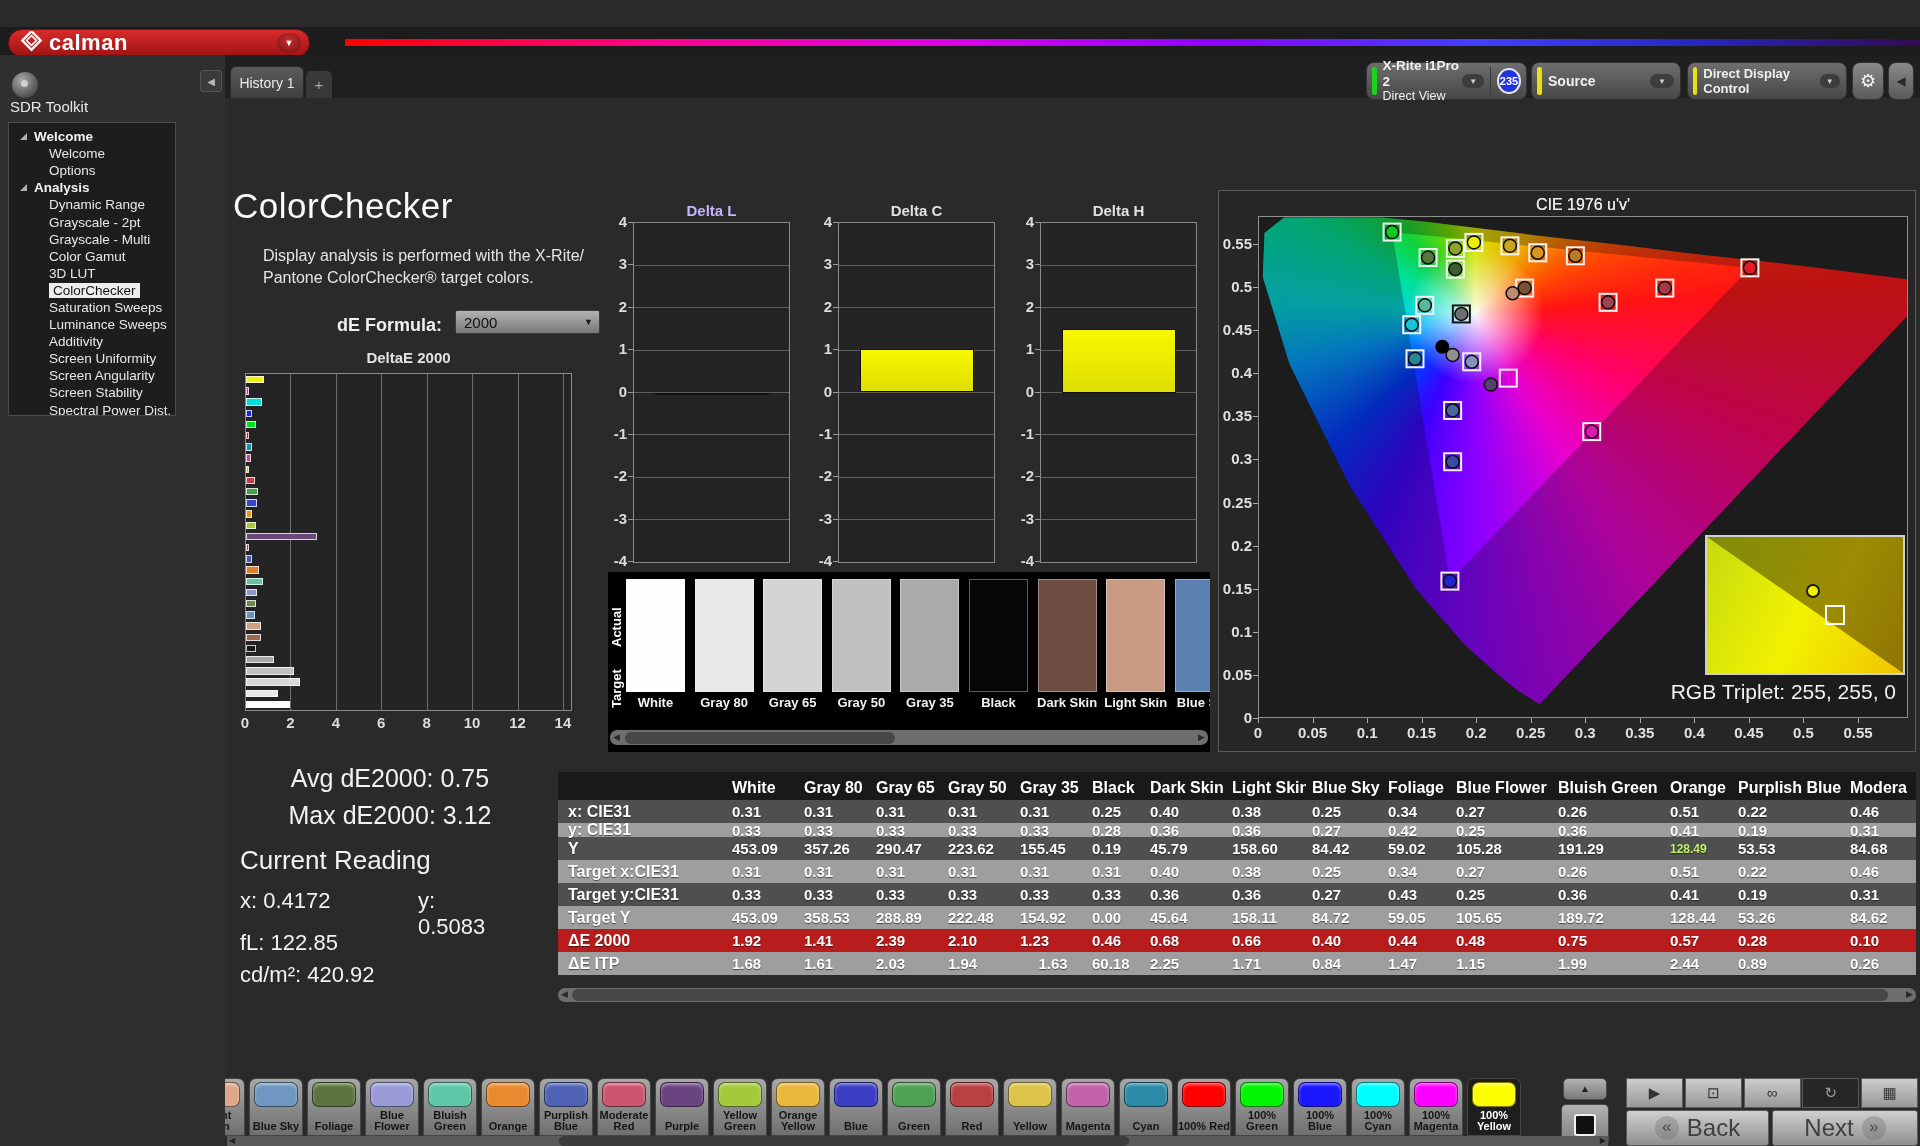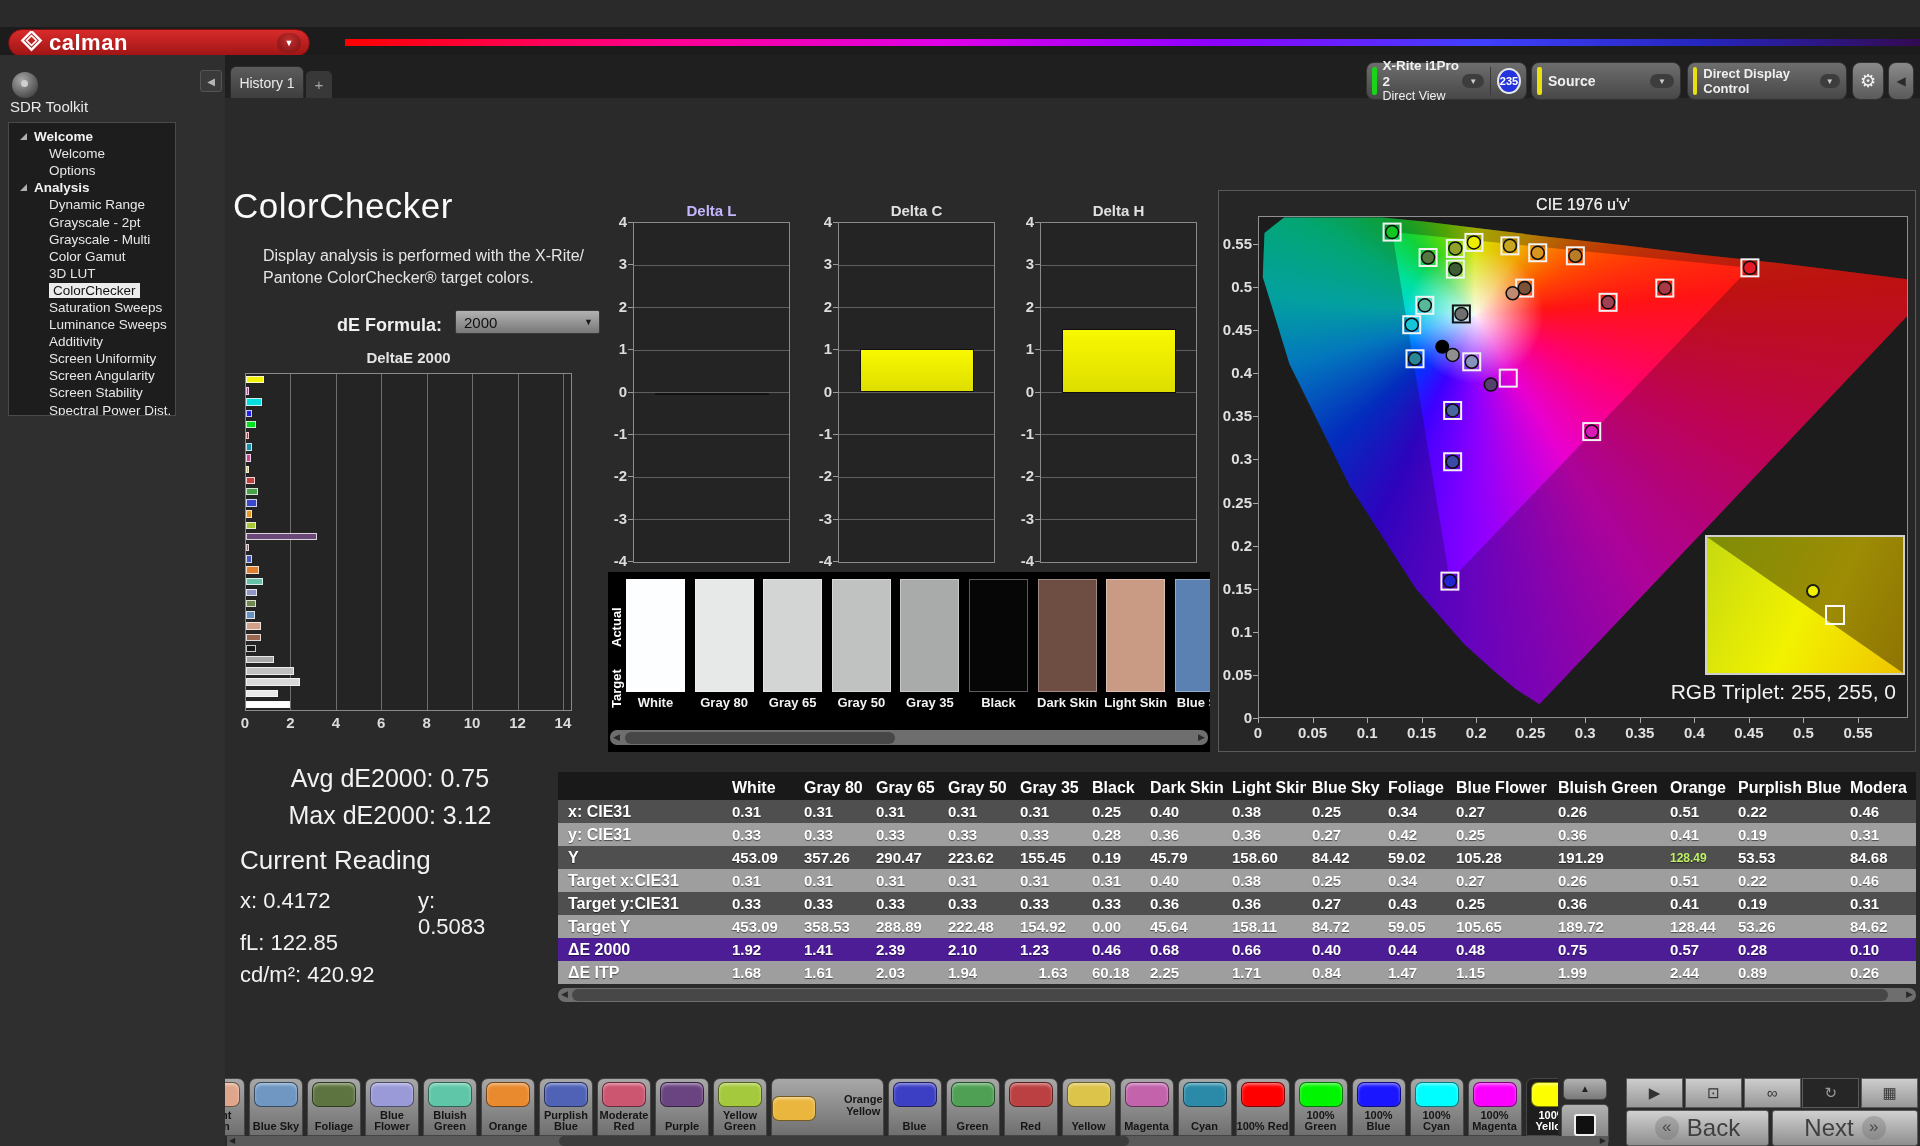--- a/index.html
+++ b/index.html
@@ -479,21 +479,21 @@
         <div style="flex: 0 0 82px; padding-left: 6px; overflow: hidden; white-space: nowrap; font-size: 15px; color: rgb(255, 255, 255); font-weight: bold; text-shadow: rgba(0, 0, 0, 0.55) 0px 1px 1px;">0.40</div>
         <div style="flex: 0 0 80px; padding-left: 6px; overflow: hidden; white-space: nowrap; font-size: 15px; color: rgb(255, 255, 255); font-weight: bold; text-shadow: rgba(0, 0, 0, 0.55) 0px 1px 1px;">0.38</div>
         <div style="flex: 0 0 76px; padding-left: 6px; overflow: hidden; white-space: nowrap; font-size: 15px; color: rgb(255, 255, 255); font-weight: bold; text-shadow: rgba(0, 0, 0, 0.55) 0px 1px 1px;">0.25</div>
         <div style="flex: 0 0 68px; padding-left: 6px; overflow: hidden; white-space: nowrap; font-size: 15px; color: rgb(255, 255, 255); font-weight: bold; text-shadow: rgba(0, 0, 0, 0.55) 0px 1px 1px;">0.34</div>
         <div style="flex: 0 0 102px; padding-left: 6px; overflow: hidden; white-space: nowrap; font-size: 15px; color: rgb(255, 255, 255); font-weight: bold; text-shadow: rgba(0, 0, 0, 0.55) 0px 1px 1px;">0.27</div>
         <div style="flex: 0 0 112px; padding-left: 6px; overflow: hidden; white-space: nowrap; font-size: 15px; color: rgb(255, 255, 255); font-weight: bold; text-shadow: rgba(0, 0, 0, 0.55) 0px 1px 1px;">0.26</div>
         <div style="flex: 0 0 68px; padding-left: 6px; overflow: hidden; white-space: nowrap; font-size: 15px; color: rgb(255, 255, 255); font-weight: bold; text-shadow: rgba(0, 0, 0, 0.55) 0px 1px 1px;">0.51</div>
         <div style="flex: 0 0 112px; padding-left: 6px; overflow: hidden; white-space: nowrap; font-size: 15px; color: rgb(255, 255, 255); font-weight: bold; text-shadow: rgba(0, 0, 0, 0.55) 0px 1px 1px;">0.22</div>
         <div style="flex: 0 0 72px; padding-left: 6px; overflow: hidden; white-space: nowrap; font-size: 15px; color: rgb(255, 255, 255); font-weight: bold; text-shadow: rgba(0, 0, 0, 0.55) 0px 1px 1px;">0.46</div>
       </div>
-      <div style="display: flex; height: 23px; align-items: center; background: rgb(158, 158, 158);">
+      <div style="display: flex; height: 14px; align-items: center; background: rgb(158, 158, 158);">
         <div style="flex: 0 0 168px; padding-left: 10px; overflow: hidden; white-space: nowrap; font-size: 16px; color: rgb(255, 255, 255); font-weight: bold; text-shadow: rgba(0, 0, 0, 0.55) 0px 1px 1px;">y: CIE31</div>
         <div style="flex: 0 0 72px; padding-left: 6px; overflow: hidden; white-space: nowrap; font-size: 15px; color: rgb(255, 255, 255); font-weight: bold; text-shadow: rgba(0, 0, 0, 0.55) 0px 1px 1px;">0.33</div>
         <div style="flex: 0 0 72px; padding-left: 6px; overflow: hidden; white-space: nowrap; font-size: 15px; color: rgb(255, 255, 255); font-weight: bold; text-shadow: rgba(0, 0, 0, 0.55) 0px 1px 1px;">0.33</div>
         <div style="flex: 0 0 72px; padding-left: 6px; overflow: hidden; white-space: nowrap; font-size: 15px; color: rgb(255, 255, 255); font-weight: bold; text-shadow: rgba(0, 0, 0, 0.55) 0px 1px 1px;">0.33</div>
         <div style="flex: 0 0 72px; padding-left: 6px; overflow: hidden; white-space: nowrap; font-size: 15px; color: rgb(255, 255, 255); font-weight: bold; text-shadow: rgba(0, 0, 0, 0.55) 0px 1px 1px;">0.33</div>
         <div style="flex: 0 0 72px; padding-left: 6px; overflow: hidden; white-space: nowrap; font-size: 15px; color: rgb(255, 255, 255); font-weight: bold; text-shadow: rgba(0, 0, 0, 0.55) 0px 1px 1px;">0.33</div>
         <div style="flex: 0 0 58px; padding-left: 6px; overflow: hidden; white-space: nowrap; font-size: 15px; color: rgb(255, 255, 255); font-weight: bold; text-shadow: rgba(0, 0, 0, 0.55) 0px 1px 1px;">0.28</div>
         <div style="flex: 0 0 82px; padding-left: 6px; overflow: hidden; white-space: nowrap; font-size: 15px; color: rgb(255, 255, 255); font-weight: bold; text-shadow: rgba(0, 0, 0, 0.55) 0px 1px 1px;">0.36</div>
         <div style="flex: 0 0 80px; padding-left: 6px; overflow: hidden; white-space: nowrap; font-size: 15px; color: rgb(255, 255, 255); font-weight: bold; text-shadow: rgba(0, 0, 0, 0.55) 0px 1px 1px;">0.36</div>
         <div style="flex: 0 0 76px; padding-left: 6px; overflow: hidden; white-space: nowrap; font-size: 15px; color: rgb(255, 255, 255); font-weight: bold; text-shadow: rgba(0, 0, 0, 0.55) 0px 1px 1px;">0.27</div>
@@ -569,21 +569,21 @@
         <div style="flex: 0 0 82px; padding-left: 6px; overflow: hidden; white-space: nowrap; font-size: 15px; color: rgb(255, 255, 255); font-weight: bold; text-shadow: rgba(0, 0, 0, 0.55) 0px 1px 1px;">45.64</div>
         <div style="flex: 0 0 80px; padding-left: 6px; overflow: hidden; white-space: nowrap; font-size: 15px; color: rgb(255, 255, 255); font-weight: bold; text-shadow: rgba(0, 0, 0, 0.55) 0px 1px 1px;">158.11</div>
         <div style="flex: 0 0 76px; padding-left: 6px; overflow: hidden; white-space: nowrap; font-size: 15px; color: rgb(255, 255, 255); font-weight: bold; text-shadow: rgba(0, 0, 0, 0.55) 0px 1px 1px;">84.72</div>
         <div style="flex: 0 0 68px; padding-left: 6px; overflow: hidden; white-space: nowrap; font-size: 15px; color: rgb(255, 255, 255); font-weight: bold; text-shadow: rgba(0, 0, 0, 0.55) 0px 1px 1px;">59.05</div>
         <div style="flex: 0 0 102px; padding-left: 6px; overflow: hidden; white-space: nowrap; font-size: 15px; color: rgb(255, 255, 255); font-weight: bold; text-shadow: rgba(0, 0, 0, 0.55) 0px 1px 1px;">105.65</div>
         <div style="flex: 0 0 112px; padding-left: 6px; overflow: hidden; white-space: nowrap; font-size: 15px; color: rgb(255, 255, 255); font-weight: bold; text-shadow: rgba(0, 0, 0, 0.55) 0px 1px 1px;">189.72</div>
         <div style="flex: 0 0 68px; padding-left: 6px; overflow: hidden; white-space: nowrap; font-size: 15px; color: rgb(255, 255, 255); font-weight: bold; text-shadow: rgba(0, 0, 0, 0.55) 0px 1px 1px;">128.44</div>
         <div style="flex: 0 0 112px; padding-left: 6px; overflow: hidden; white-space: nowrap; font-size: 15px; color: rgb(255, 255, 255); font-weight: bold; text-shadow: rgba(0, 0, 0, 0.55) 0px 1px 1px;">53.26</div>
         <div style="flex: 0 0 72px; padding-left: 6px; overflow: hidden; white-space: nowrap; font-size: 15px; color: rgb(255, 255, 255); font-weight: bold; text-shadow: rgba(0, 0, 0, 0.55) 0px 1px 1px;">84.62</div>
       </div>
-      <div style="display: flex; height: 23px; align-items: center; background: #4c1d95;">
+      <div style="display: flex; height: 23px; align-items: center; background: #b91c1c;">
         <div style="flex: 0 0 168px; padding-left: 10px; overflow: hidden; white-space: nowrap; font-size: 16px; color: rgb(255, 255, 255); font-weight: bold; text-shadow: rgba(0, 0, 0, 0.55) 0px 1px 1px;">ΔE 2000</div>
         <div style="flex: 0 0 72px; padding-left: 6px; overflow: hidden; white-space: nowrap; font-size: 15px; color: rgb(255, 255, 255); font-weight: bold; text-shadow: rgba(0, 0, 0, 0.55) 0px 1px 1px;">1.92</div>
         <div style="flex: 0 0 72px; padding-left: 6px; overflow: hidden; white-space: nowrap; font-size: 15px; color: rgb(255, 255, 255); font-weight: bold; text-shadow: rgba(0, 0, 0, 0.55) 0px 1px 1px;">1.41</div>
         <div style="flex: 0 0 72px; padding-left: 6px; overflow: hidden; white-space: nowrap; font-size: 15px; color: rgb(255, 255, 255); font-weight: bold; text-shadow: rgba(0, 0, 0, 0.55) 0px 1px 1px;">2.39</div>
         <div style="flex: 0 0 72px; padding-left: 6px; overflow: hidden; white-space: nowrap; font-size: 15px; color: rgb(255, 255, 255); font-weight: bold; text-shadow: rgba(0, 0, 0, 0.55) 0px 1px 1px;">2.10</div>
         <div style="flex: 0 0 72px; padding-left: 6px; overflow: hidden; white-space: nowrap; font-size: 15px; color: rgb(255, 255, 255); font-weight: bold; text-shadow: rgba(0, 0, 0, 0.55) 0px 1px 1px;">1.23</div>
         <div style="flex: 0 0 58px; padding-left: 6px; overflow: hidden; white-space: nowrap; font-size: 15px; color: rgb(255, 255, 255); font-weight: bold; text-shadow: rgba(0, 0, 0, 0.55) 0px 1px 1px;">0.46</div>
         <div style="flex: 0 0 82px; padding-left: 6px; overflow: hidden; white-space: nowrap; font-size: 15px; color: rgb(255, 255, 255); font-weight: bold; text-shadow: rgba(0, 0, 0, 0.55) 0px 1px 1px;">0.68</div>
         <div style="flex: 0 0 80px; padding-left: 6px; overflow: hidden; white-space: nowrap; font-size: 15px; color: rgb(255, 255, 255); font-weight: bold; text-shadow: rgba(0, 0, 0, 0.55) 0px 1px 1px;">0.66</div>
         <div style="flex: 0 0 76px; padding-left: 6px; overflow: hidden; white-space: nowrap; font-size: 15px; color: rgb(255, 255, 255); font-weight: bold; text-shadow: rgba(0, 0, 0, 0.55) 0px 1px 1px;">0.40</div>
@@ -652,21 +652,21 @@
         <div style="flex: 1 1 0%; display: flex; align-items: flex-end; justify-content: center; text-align: center; font-size: 11px; font-weight: bold; line-height: 1.05; padding-bottom: 2px; color: rgb(21, 21, 21);">Moderate Red</div>
       </div>
       <div style="flex: 0 0 54px; height: 58px; border-radius: 7px 7px 0px 0px; border: 1px solid rgb(69, 69, 69); display: flex; flex-direction: column; align-items: center; margin-left: 4px; background: linear-gradient(rgb(168, 168, 168), rgb(111, 111, 111));">
         <div style="width: 44px; height: 25px; margin-top: 3px; border-radius: 7px; border: 1px solid rgba(0, 0, 0, 0.5); box-shadow: rgba(255, 255, 255, 0.45) 0px 2px 3px inset; background: rgb(106, 68, 128);"></div>
         <div style="flex: 1 1 0%; display: flex; align-items: flex-end; justify-content: center; text-align: center; font-size: 11px; font-weight: bold; line-height: 1.05; padding-bottom: 2px; color: rgb(21, 21, 21);">Purple</div>
       </div>
       <div style="flex: 0 0 54px; height: 58px; border-radius: 7px 7px 0px 0px; border: 1px solid rgb(69, 69, 69); display: flex; flex-direction: column; align-items: center; margin-left: 4px; background: linear-gradient(rgb(168, 168, 168), rgb(111, 111, 111));">
         <div style="width: 44px; height: 25px; margin-top: 3px; border-radius: 7px; border: 1px solid rgba(0, 0, 0, 0.5); box-shadow: rgba(255, 255, 255, 0.45) 0px 2px 3px inset; background: rgb(165, 201, 60);"></div>
         <div style="flex: 1 1 0%; display: flex; align-items: flex-end; justify-content: center; text-align: center; font-size: 11px; font-weight: bold; line-height: 1.05; padding-bottom: 2px; color: rgb(21, 21, 21);">Yellow Green</div>
       </div>
-      <div style="flex: 0 0 54px; height: 58px; border-radius: 7px 7px 0px 0px; border: 1px solid rgb(69, 69, 69); display: flex; flex-direction: row; align-items: center; margin-left: 4px; background: linear-gradient(rgb(168, 168, 168), rgb(111, 111, 111)); gap: 28px;">
+      <div style="flex: 0 0 54px; height: 58px; border-radius: 7px 7px 0px 0px; border: 1px solid rgb(69, 69, 69); display: flex; flex-direction: column; align-items: center; margin-left: 4px; background: linear-gradient(rgb(168, 168, 168), rgb(111, 111, 111));">
         <div style="width: 44px; height: 25px; margin-top: 3px; border-radius: 7px; border: 1px solid rgba(0, 0, 0, 0.5); box-shadow: rgba(255, 255, 255, 0.45) 0px 2px 3px inset; background: rgb(234, 182, 62);"></div>
         <div style="flex: 1 1 0%; display: flex; align-items: flex-end; justify-content: center; text-align: center; font-size: 11px; font-weight: bold; line-height: 1.05; padding-bottom: 2px; color: rgb(21, 21, 21);">Orange Yellow</div>
       </div>
       <div style="flex: 0 0 54px; height: 58px; border-radius: 7px 7px 0px 0px; border: 1px solid rgb(69, 69, 69); display: flex; flex-direction: column; align-items: center; margin-left: 4px; background: linear-gradient(rgb(168, 168, 168), rgb(111, 111, 111));">
         <div style="width: 44px; height: 25px; margin-top: 3px; border-radius: 7px; border: 1px solid rgba(0, 0, 0, 0.5); box-shadow: rgba(255, 255, 255, 0.45) 0px 2px 3px inset; background: rgb(60, 63, 196);"></div>
         <div style="flex: 1 1 0%; display: flex; align-items: flex-end; justify-content: center; text-align: center; font-size: 11px; font-weight: bold; line-height: 1.05; padding-bottom: 2px; color: rgb(21, 21, 21);">Blue</div>
       </div>
       <div style="flex: 0 0 54px; height: 58px; border-radius: 7px 7px 0px 0px; border: 1px solid rgb(69, 69, 69); display: flex; flex-direction: column; align-items: center; margin-left: 4px; background: linear-gradient(rgb(168, 168, 168), rgb(111, 111, 111));">
         <div style="width: 44px; height: 25px; margin-top: 3px; border-radius: 7px; border: 1px solid rgba(0, 0, 0, 0.5); box-shadow: rgba(255, 255, 255, 0.45) 0px 2px 3px inset; background: rgb(79, 160, 85);"></div>
         <div style="flex: 1 1 0%; display: flex; align-items: flex-end; justify-content: center; text-align: center; font-size: 11px; font-weight: bold; line-height: 1.05; padding-bottom: 2px; color: rgb(21, 21, 21);">Green</div>

